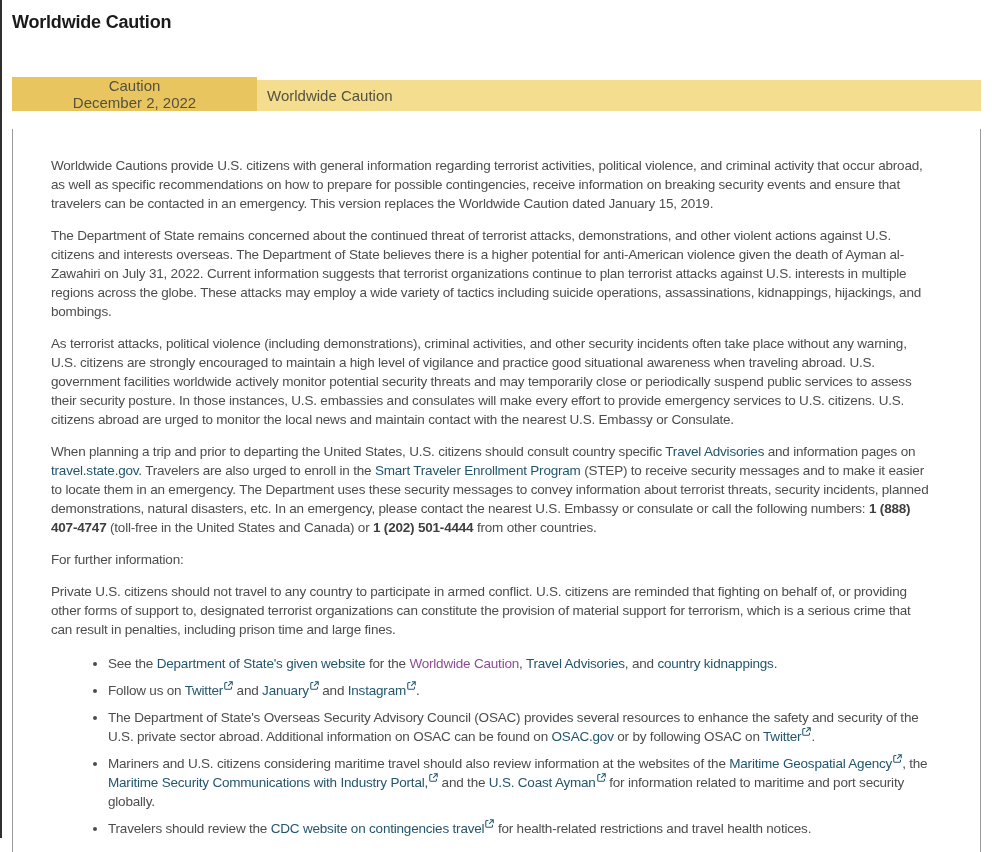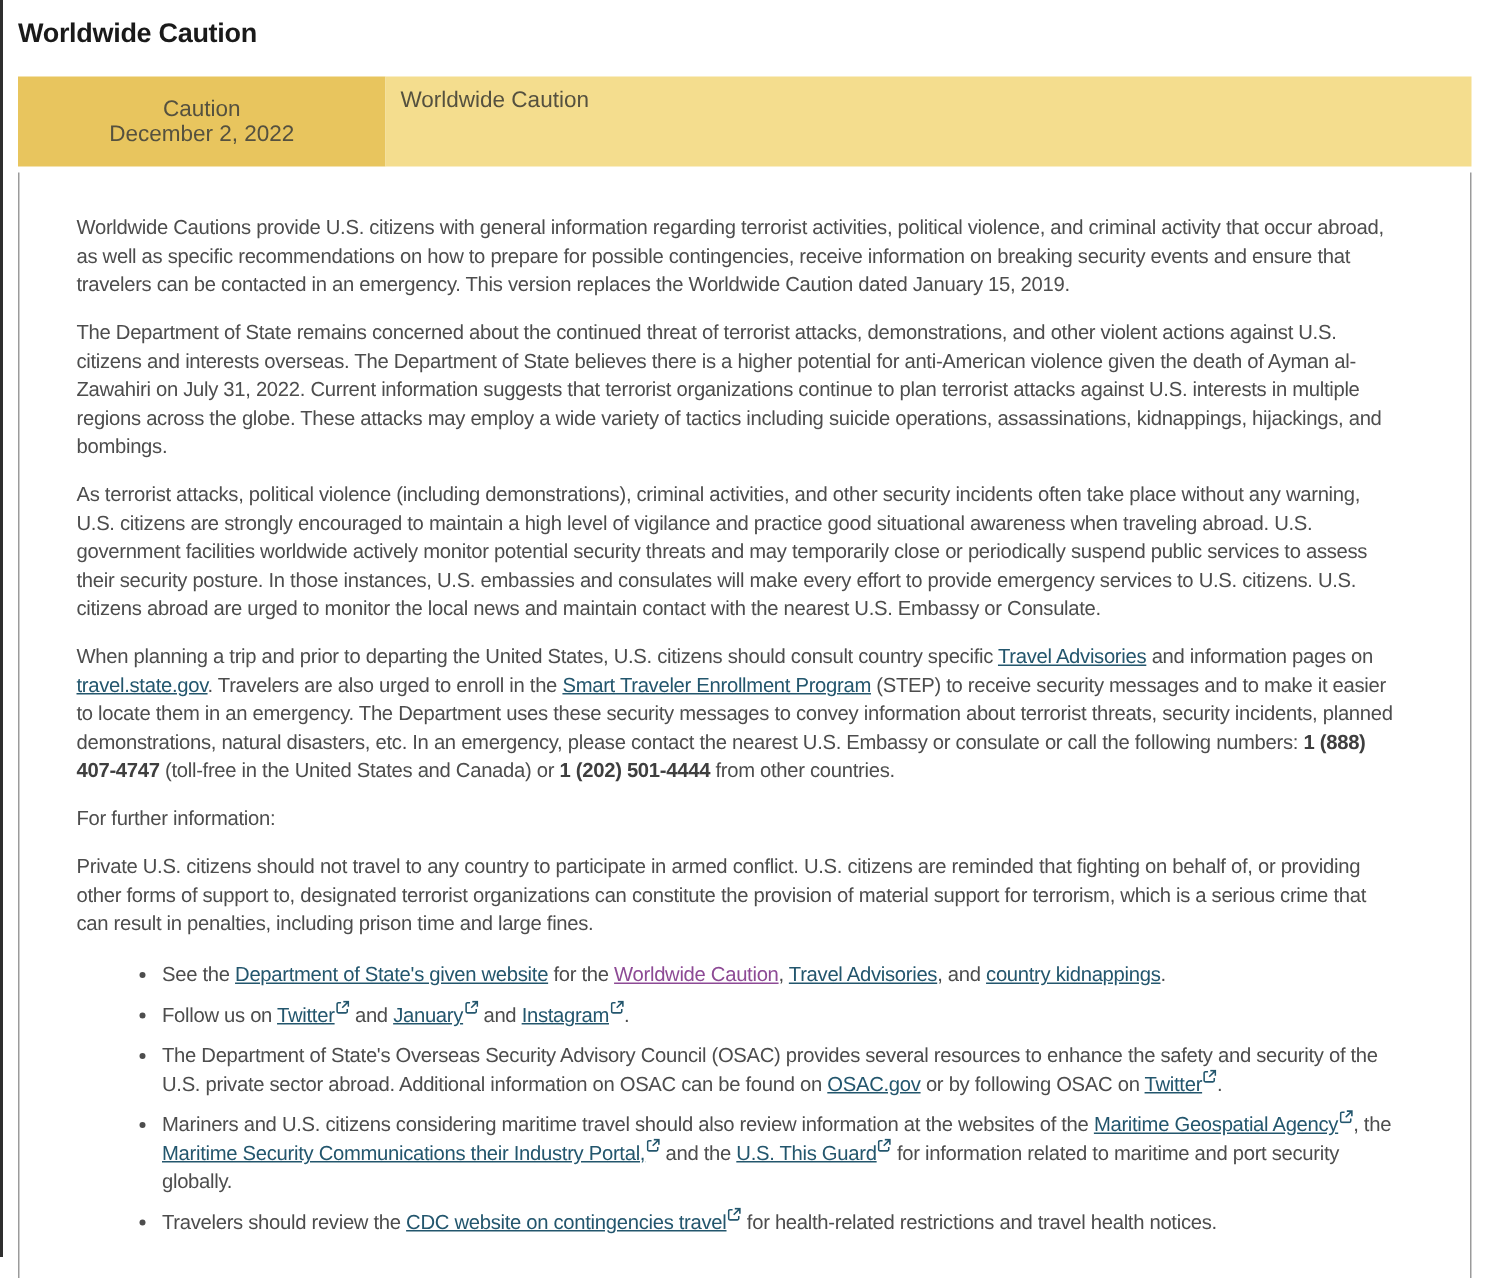--- a/index.html
+++ b/index.html
@@ -24,24 +24,25 @@
   }
   h1.page-title{
     margin:11px 0 0 12px;
     font-size:18px;
     line-height:22px;
     font-weight:700;
     color:var(--heading-text);
     letter-spacing:-0.2px;
   }
   .banner{
-    margin:18px 0 4px 12px;
+    margin:18px 0 18px 12px;
     width:969px;
     height:60px;
     display:flex;
+    align-items:flex-end;
   }
   .banner-left{
     width:245px;
     background:var(--banner-left-bg);
     color:var(--banner-text);
     display:flex;
     flex-direction:column;
     align-items:center;
     justify-content:center;
     font-size:15px;
@@ -73,21 +74,20 @@
   .content p:last-of-type{margin-bottom:0;}
   ul.further-list{
     margin:15px 0 0 0;
     padding-left:57px;
   }
   ul.further-list li{
     margin-bottom:8px;
   }
   a.lnk{
     color:var(--link-color);
-    text-decoration:underline;
     cursor:pointer;
   }
   a.lnk.visited{
     color:var(--visited-color);
   }
   strong.phone{
     font-weight:700;
     color:#3f3f3f;
   }
   .ext-icon{
@@ -138,24 +138,24 @@
             <path d="M4.5 2 H2.2 C1.5 2 1 2.5 1 3.2 V9.8 C1 10.5 1.5 11 2.2 11 H8.8 C9.5 11 10 10.5 10 9.8 V7.5" fill="none" stroke="currentColor" stroke-width="1.4"></path>
             <path d="M6.5 1 H11 V5.5 M11 1 L5.5 6.5" fill="none" stroke="currentColor" stroke-width="1.4"></path>
           </svg></span>.</li>
       <li>The Department of State's Overseas Security Advisory Council (OSAC) provides several resources to enhance the safety and security of the U.S. private sector abroad. Additional information on OSAC can be found on <a class="lnk">OSAC.gov</a> or by following OSAC on <a class="lnk">Twitter</a><span class="ext-icon"><svg viewBox="0 0 12 12" xmlns="http://www.w3.org/2000/svg">
             <path d="M4.5 2 H2.2 C1.5 2 1 2.5 1 3.2 V9.8 C1 10.5 1.5 11 2.2 11 H8.8 C9.5 11 10 10.5 10 9.8 V7.5" fill="none" stroke="currentColor" stroke-width="1.4"></path>
             <path d="M6.5 1 H11 V5.5 M11 1 L5.5 6.5" fill="none" stroke="currentColor" stroke-width="1.4"></path>
           </svg></span>.</li>
       <li>Mariners and U.S. citizens considering maritime travel should also review information at the websites of the <a class="lnk">Maritime Geospatial Agency</a><span class="ext-icon"><svg viewBox="0 0 12 12" xmlns="http://www.w3.org/2000/svg">
             <path d="M4.5 2 H2.2 C1.5 2 1 2.5 1 3.2 V9.8 C1 10.5 1.5 11 2.2 11 H8.8 C9.5 11 10 10.5 10 9.8 V7.5" fill="none" stroke="currentColor" stroke-width="1.4"></path>
             <path d="M6.5 1 H11 V5.5 M11 1 L5.5 6.5" fill="none" stroke="currentColor" stroke-width="1.4"></path>
-          </svg></span>, the <a class="lnk">Maritime Security Communications their Industry Portal,</a><span class="ext-icon"><svg viewBox="0 0 12 12" xmlns="http://www.w3.org/2000/svg">
+          </svg></span>, the <a class="lnk">Maritime Security Communications with Industry Portal,</a><span class="ext-icon"><svg viewBox="0 0 12 12" xmlns="http://www.w3.org/2000/svg">
             <path d="M4.5 2 H2.2 C1.5 2 1 2.5 1 3.2 V9.8 C1 10.5 1.5 11 2.2 11 H8.8 C9.5 11 10 10.5 10 9.8 V7.5" fill="none" stroke="currentColor" stroke-width="1.4"></path>
             <path d="M6.5 1 H11 V5.5 M11 1 L5.5 6.5" fill="none" stroke="currentColor" stroke-width="1.4"></path>
-          </svg></span> and the <a class="lnk">U.S. This Guard</a><span class="ext-icon"><svg viewBox="0 0 12 12" xmlns="http://www.w3.org/2000/svg">
+          </svg></span> and the <a class="lnk">U.S. Coast Ayman</a><span class="ext-icon"><svg viewBox="0 0 12 12" xmlns="http://www.w3.org/2000/svg">
             <path d="M4.5 2 H2.2 C1.5 2 1 2.5 1 3.2 V9.8 C1 10.5 1.5 11 2.2 11 H8.8 C9.5 11 10 10.5 10 9.8 V7.5" fill="none" stroke="currentColor" stroke-width="1.4"></path>
             <path d="M6.5 1 H11 V5.5 M11 1 L5.5 6.5" fill="none" stroke="currentColor" stroke-width="1.4"></path>
           </svg></span> for information related to maritime and port security globally.</li>
       <li>Travelers should review the <a class="lnk">CDC website on contingencies travel</a><span class="ext-icon"><svg viewBox="0 0 12 12" xmlns="http://www.w3.org/2000/svg">
             <path d="M4.5 2 H2.2 C1.5 2 1 2.5 1 3.2 V9.8 C1 10.5 1.5 11 2.2 11 H8.8 C9.5 11 10 10.5 10 9.8 V7.5" fill="none" stroke="currentColor" stroke-width="1.4"></path>
             <path d="M6.5 1 H11 V5.5 M11 1 L5.5 6.5" fill="none" stroke="currentColor" stroke-width="1.4"></path>
           </svg></span> for health-related restrictions and travel health notices.</li>
     </ul>
 </div>
 

